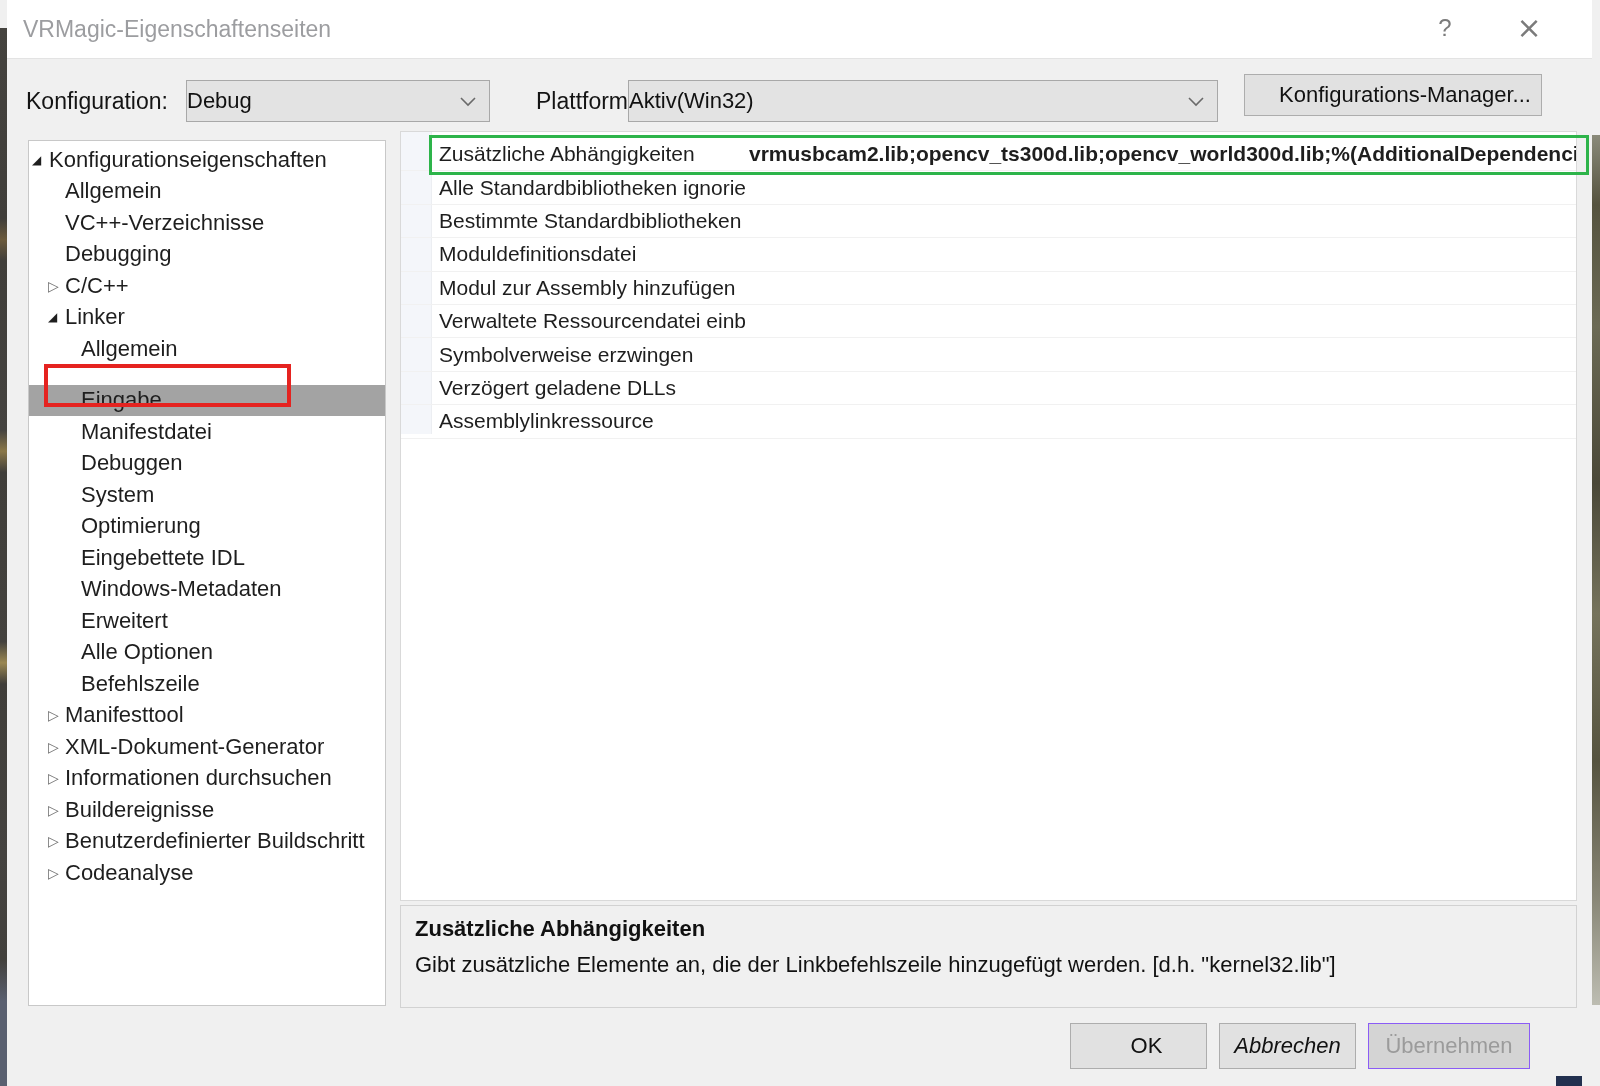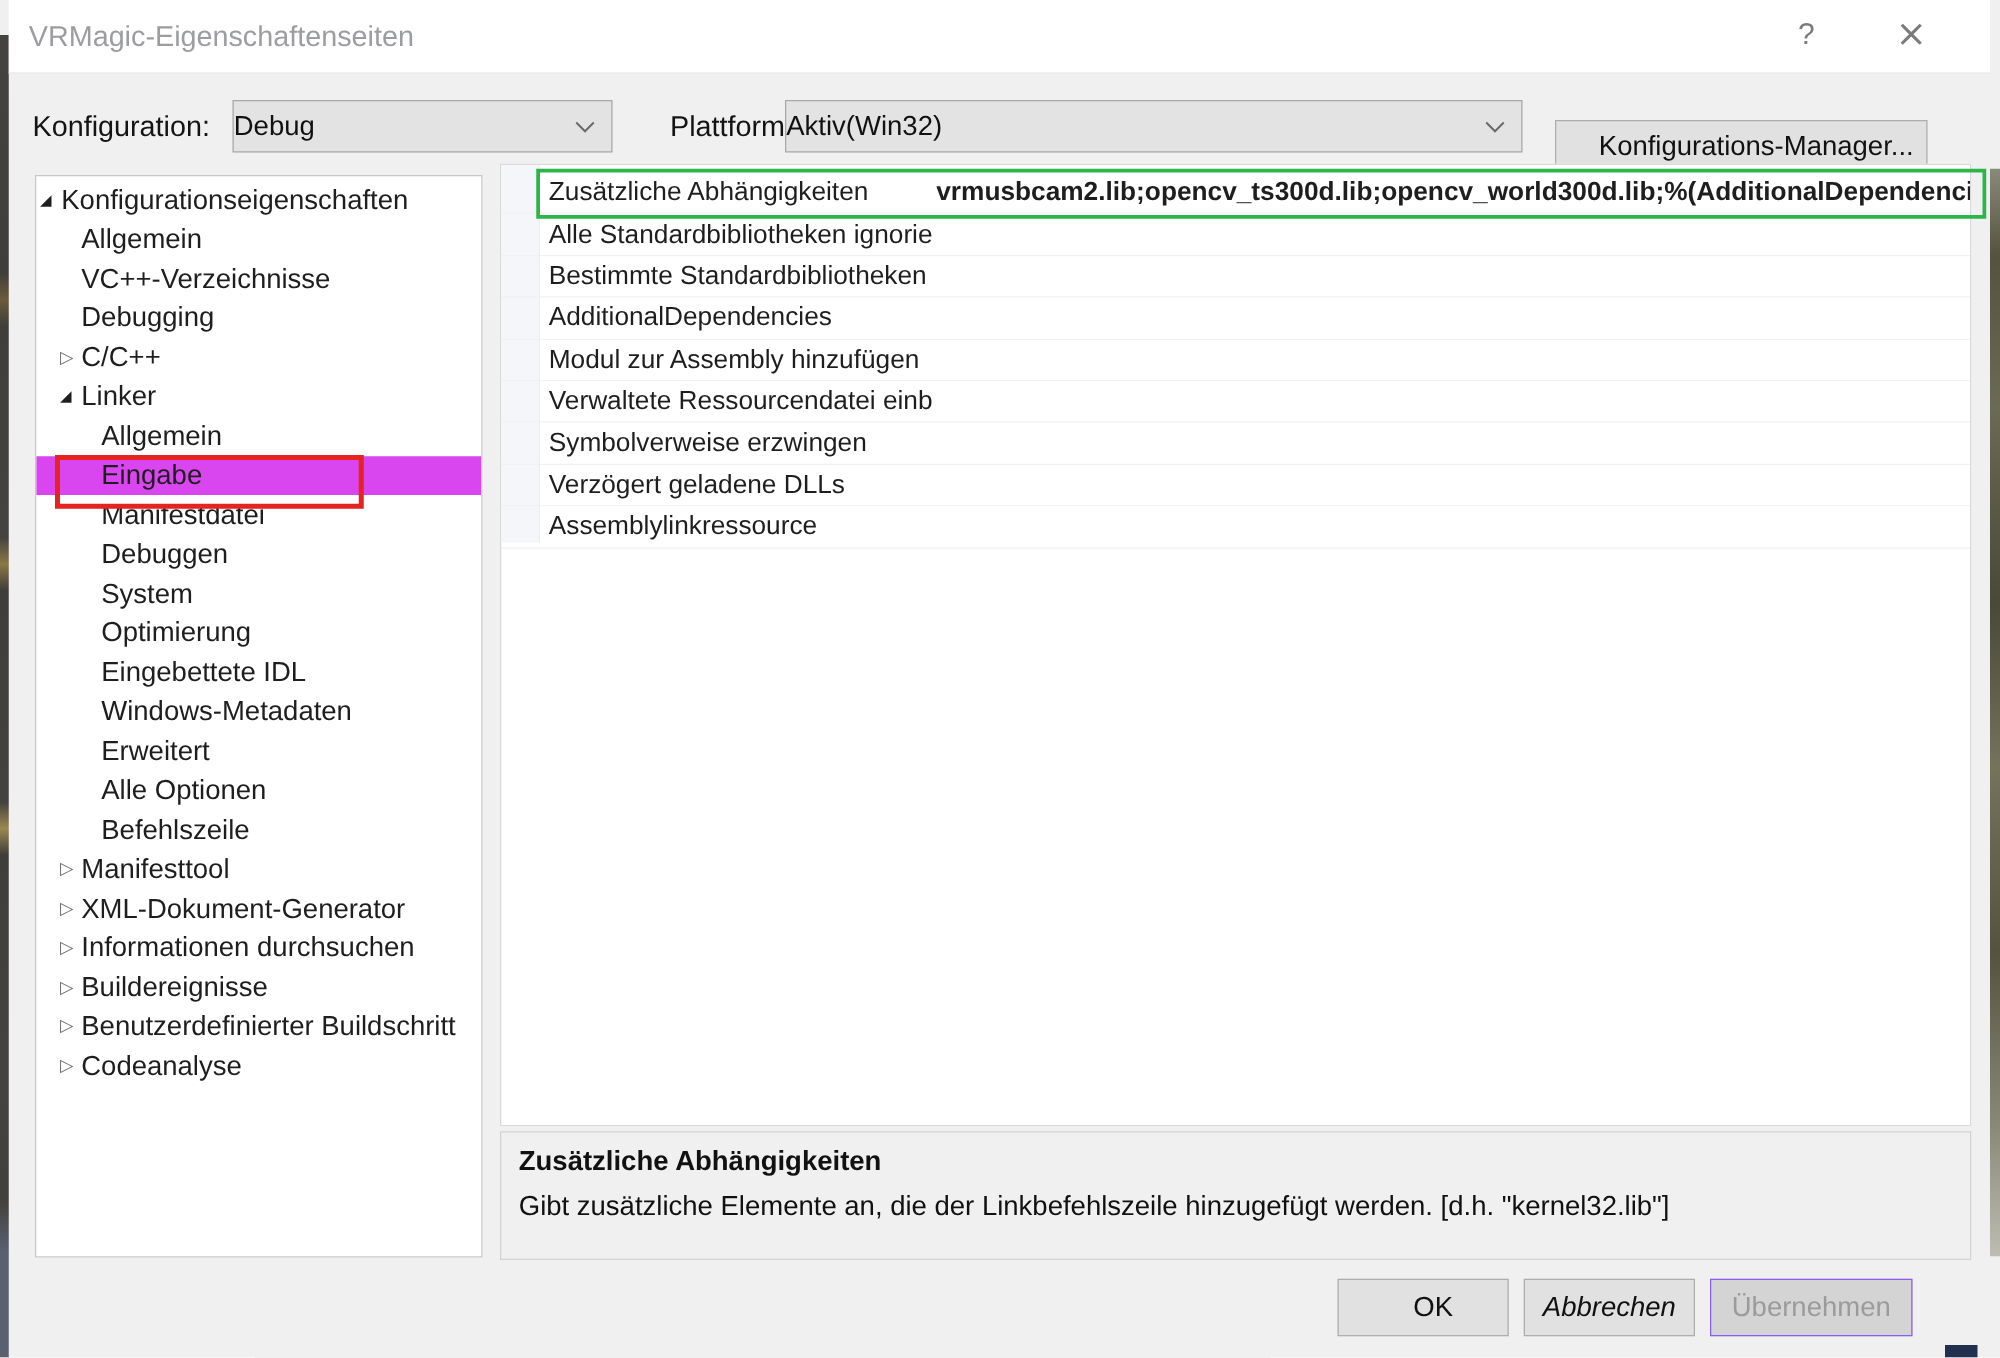--- a/index.html
+++ b/index.html
@@ -30,28 +30,28 @@
   .lbl-konfig{left:26px;top:88px;}
   .lbl-platt{left:536px;top:88px;}
   .combo{background:#e3e3e3;border:1px solid #a8a8a8;height:42px;box-sizing:border-box;
     font-size:22px;display:flex;align-items:center;color:#111;}
   .combo-1{left:186px;top:80px;width:304px;}
   .combo-2{left:628px;top:80px;width:590px;}
   .combo .chev{margin-left:auto;margin-right:12px;color:#666;}
   .chev svg{display:block;}
   .push-btn{background:#e1e1e1;border:1px solid #adadad;height:42px;box-sizing:border-box;
     font-size:22px;display:flex;align-items:center;justify-content:center;color:#111;cursor:default;}
-  .btn-cfgmgr{left:1244px;top:96px;width:298px;padding-left:24px;}
+  .btn-cfgmgr{left:1244px;top:74px;width:298px;padding-left:24px;}
 
   
   .tree-panel{left:28px;top:140px;width:358px;height:866px;background:#ffffff;
     border:1px solid #c8c8c8;box-sizing:border-box;overflow:hidden;}
   .tree-list{position:absolute;left:0;top:3px;width:100%;}
   .tree-item{height:31.5px;display:flex;align-items:center;font-size:22px;white-space:nowrap;cursor:default;}
-  .tree-item.selected{background:#d946ef;}
+  .tree-item.selected{background:#a3a3a3;margin-top:20px;}
   .tree-item .glyph{width:17px;flex:0 0 17px;text-align:left;font-family:"DejaVu Sans",sans-serif;}
   .glyph.expanded{font-size:12px;color:#1e1e1e;}
   .glyph.collapsed{font-size:14px;color:#707070;}
   .lvl1{padding-left:3px;}
   .lvl2{padding-left:19px;}
   .lvl3{padding-left:35px;}
 
   
   .grid-panel{left:400px;top:131px;width:1177px;height:770px;background:#ffffff;
     border:1px solid #d9d9d9;box-sizing:border-box;overflow:hidden;}
@@ -218,21 +218,21 @@
       </div>
       <div class="grid-row">
         <div class="cell-name">Alle Standardbibliotheken ignorieren</div>
         <div class="cell-value"></div>
       </div>
       <div class="grid-row">
         <div class="cell-name">Bestimmte Standardbibliotheken ignorieren</div>
         <div class="cell-value"></div>
       </div>
       <div class="grid-row">
-        <div class="cell-name">AdditionalDependencies</div>
+        <div class="cell-name">Moduldefinitionsdatei</div>
         <div class="cell-value"></div>
       </div>
       <div class="grid-row">
         <div class="cell-name">Modul zur Assembly hinzufügen</div>
         <div class="cell-value"></div>
       </div>
       <div class="grid-row">
         <div class="cell-name">Verwaltete Ressourcendatei einbinden</div>
         <div class="cell-value"></div>
       </div>

